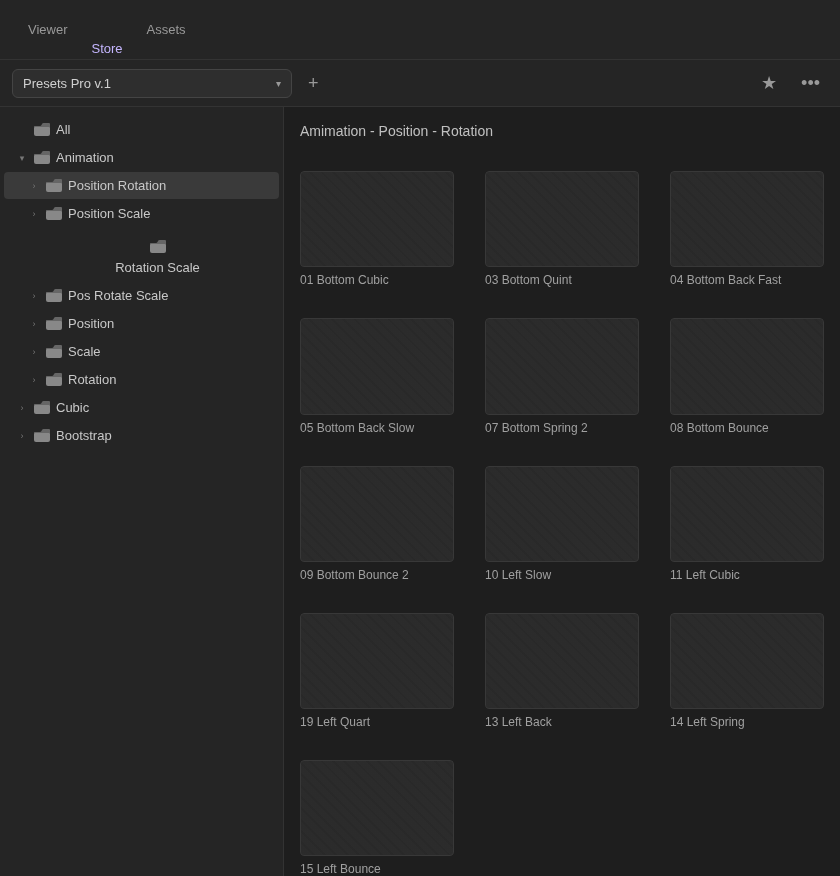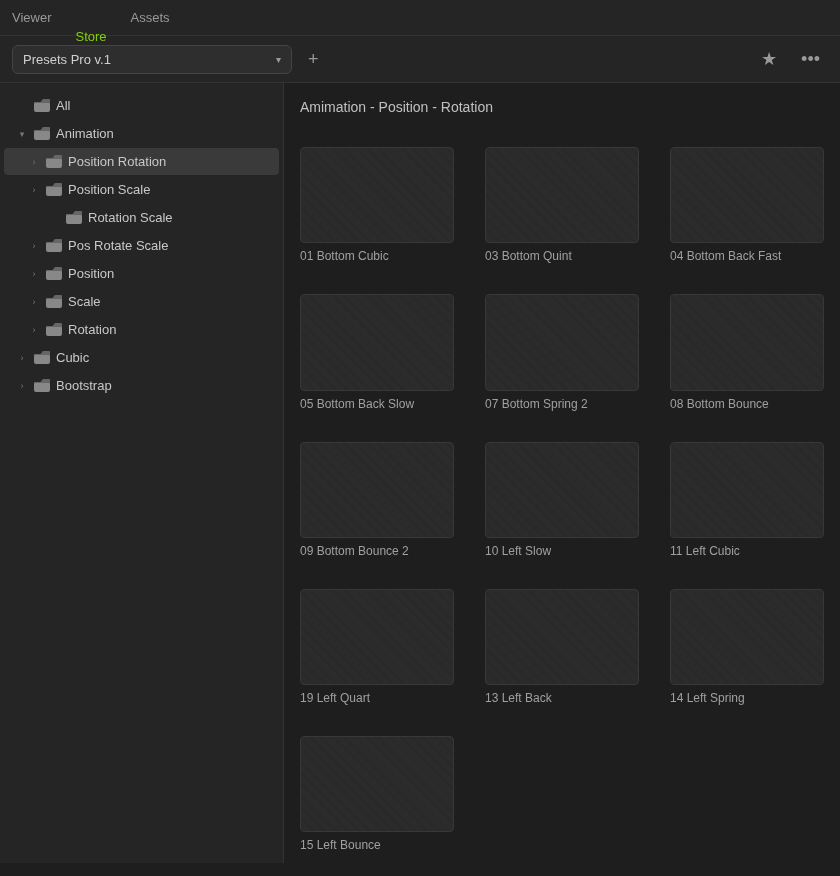--- a/index.html
+++ b/index.html
@@ -11,34 +11,34 @@
       width: 840px;
       height: 876px;
       overflow: hidden;
     }
 
     
     .tab-bar {
       display: flex;
       align-items: center;
       background: #252525;
-      padding: 0 0;
-      height: 36px;
+      padding: 0 16px;
+      height: 60px;
       border-bottom: 1px solid #333;
     }
     .tab-item {
       padding: 0 12px;
       height: 44px;
       line-height: 44px;
       color: #999;
       cursor: pointer;
       font-size: 13px;
     }
     .tab-item.active {
-      color: #84cc16;
+      color: #c4b5fd;
       border-bottom: 2px solid #4da6ff;
       margin-top: 38px;
     }
 
     
     .toolbar {
       display: flex;
       align-items: center;
       background: #252525;
       padding: 8px 12px;
@@ -93,21 +93,21 @@
       display: flex;
       align-items: center;
       padding: 6px 12px;
       cursor: pointer;
       border-radius: 4px;
       margin: 1px 4px;
       gap: 6px;
     }
     .sidebar-item.active { background: #3a3a3a; }
     .sidebar-item.indent-1 { padding-left: 24px; }
-    .sidebar-item.indent-2 { padding-left: 44px; }
+    .sidebar-item.indent-2 { padding-left: 44px; flex-direction: column; }
     .chevron-icon {
       width: 12px;
       height: 12px;
       flex-shrink: 0;
       color: #777;
       font-size: 9px;
       display: flex;
       align-items: center;
       justify-content: center;
     }

